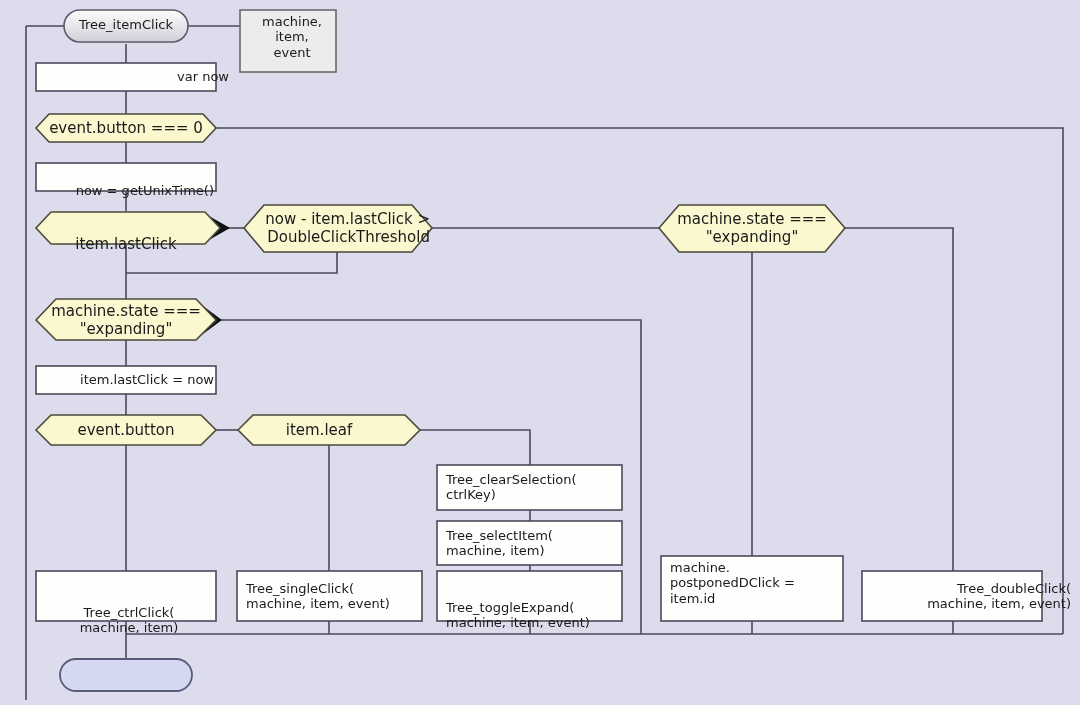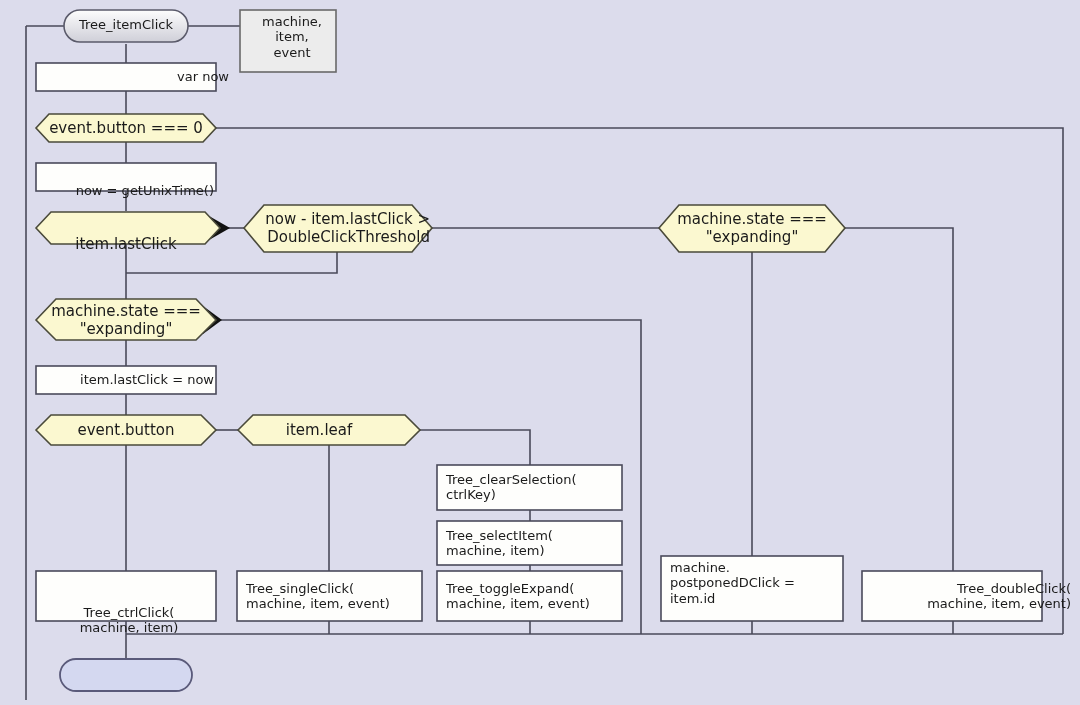--- a/index.html
+++ b/index.html
@@ -195,21 +195,21 @@
 <div class="lbl f13" style="left:36px;top:422px;width:180px;">event.button</div>
 
 <div class="lbl f13" style="left:228px;top:422px;width:182px;">item.leaf</div>
 
 <div class="lbl f14 left" style="left:446px;top:472px;width:170px;text-align:left;">Tree_clearSelection(
  ctrlKey)</div>
 
 <div class="lbl f14 left" style="left:446px;top:528px;width:170px;text-align:left;">Tree_selectItem(
  machine, item)</div>
 
-<div class="lbl f14 left" style="left:446px;top:581px;width:172px;text-align:left;">Tree_toggleExpand(
+<div class="lbl f14 left" style="left:446px;top:600px;width:172px;text-align:left;">Tree_toggleExpand(
  machine, item, event)</div>
 
 <div class="lbl f14 left" style="left:45px;top:581px;width:168px;text-align:center;margin-top:24px;">Tree_ctrlClick(
  machine, item)</div>
 
 <div class="lbl f14 left" style="left:246px;top:581px;width:172px;text-align:left;">Tree_singleClick(
  machine, item, event)</div>
 
 <div class="lbl f14 left" style="left:670px;top:560px;width:172px;text-align:left;">machine.
  postponedDClick =

